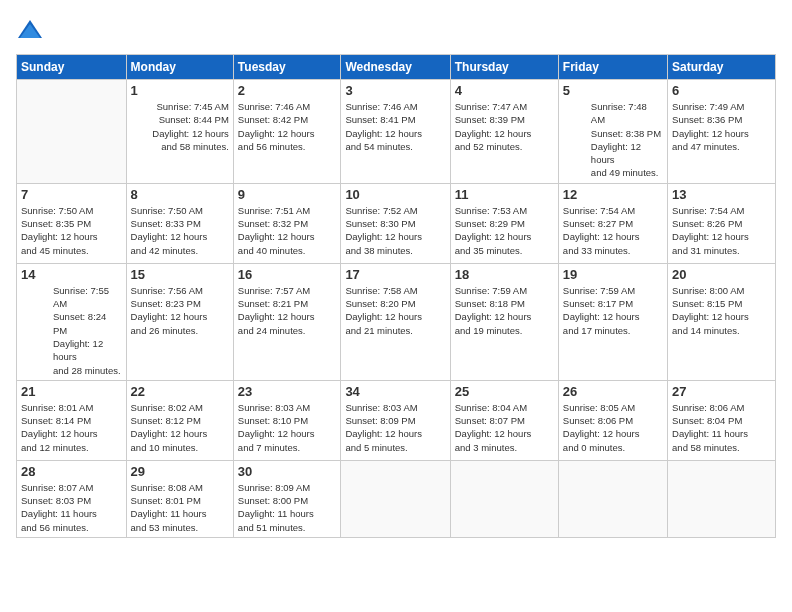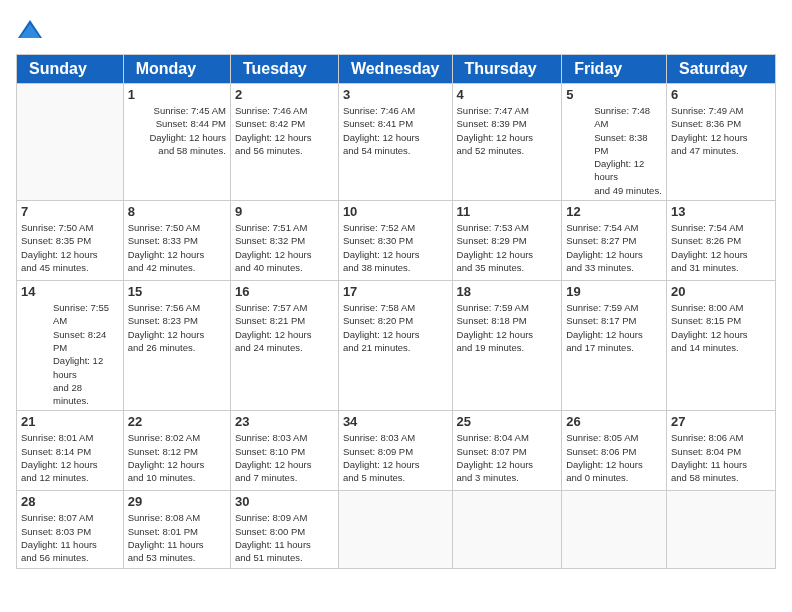--- a/index.html
+++ b/index.html
@@ -59,23 +59,23 @@
       color: #555;
     }
     .calendar {
       width: 100%;
       border-collapse: collapse;
       font-size: 10px;
     }
     .calendar th {
       background: #1565C0;
       color: #fff;
-      padding: 5px 12px;
+      padding: 5px 4px;
       text-align: left;
-      font-size: 16px;
+      font-size: 12px;
       border: 1px solid #ccc;
     }
     .calendar td {
       border: 1px solid #ccc;
       vertical-align: top;
       padding: 3px 4px;
       width: 113px;
       height: 80px;
       background: #fff;
     }

